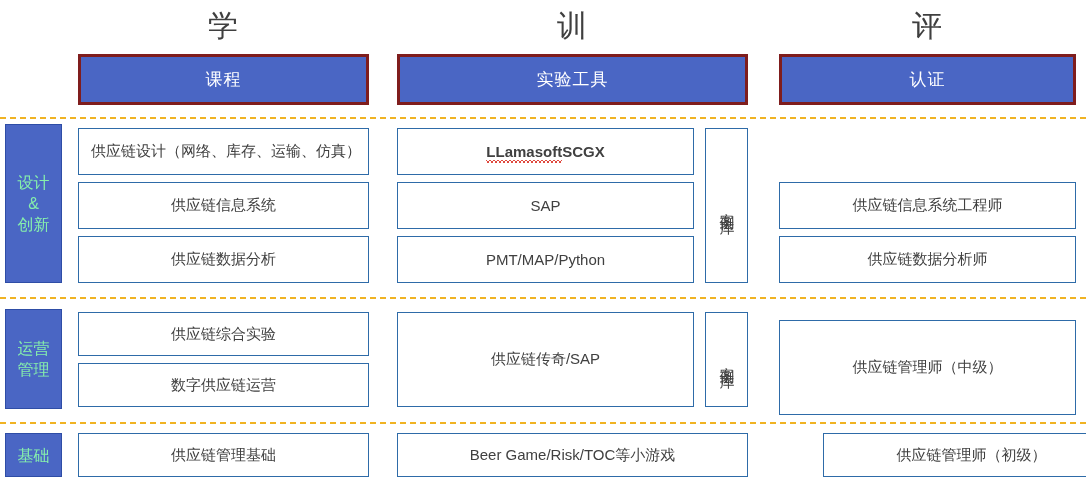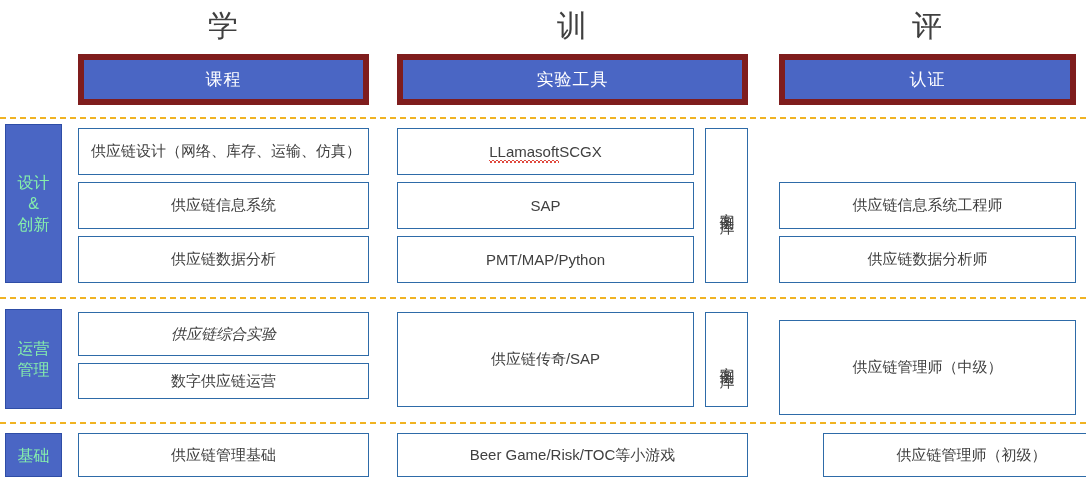--- a/index.html
+++ b/index.html
@@ -24,21 +24,21 @@
     text-align:center;
     font-weight:400;
     letter-spacing:1px;
   }
 
   
   .header-band{
     position:absolute;
     top:54px;height:51px;
     background:#4a66c4;
-    border:6px solid #7f1d1d;
+    border:3px solid #7f1d1d;
     box-sizing:border-box;
     color:#ffffff;
     font-size:17px;
     display:flex;align-items:center;justify-content:center;
     letter-spacing:1px;
   }
 
   
   .dash-sep{
     position:absolute;
@@ -120,39 +120,39 @@
   <div class="row-chip" style="top:124px;height:159px;">
     <span class="chip-text">设计
 &amp;
 创新</span>
   </div>
 
   <div class="card left-align" style="left:78px;top:128px;width:291px;height:47px;padding-left:12px;">供应链设计（网络、库存、运输、仿真）</div>
   <div class="card" style="left:78px;top:182px;width:291px;height:47px;">供应链信息系统</div>
   <div class="card" style="left:78px;top:236px;width:291px;height:47px;">供应链数据分析</div>
 
-  <div class="card" style="left:397px;top:128px;width:297px;height:47px;">
+  <div class="card" style="left:397px;top:128px;width:297px;height:47px;font-weight:bold;">
     <span class="squiggle">LLamasoft</span>
       <span> SCGX</span>
   </div>
   <div class="card" style="left:397px;top:182px;width:297px;height:47px;">SAP</div>
   <div class="card" style="left:397px;top:236px;width:297px;height:47px;">PMT/MAP/Python</div>
 
   <div class="card vertical" style="left:705px;top:128px;width:43px;height:155px;">案例库</div>
 
   <div class="card" style="left:779px;top:236px;width:297px;height:47px;">供应链数据分析师</div>
   <div class="card" style="left:779px;top:182px;width:297px;height:47px;">供应链信息系统工程师</div>
 
   <div class="row-chip" style="top:309px;height:100px;">
     <span class="chip-text">运营
 管理</span>
   </div>
 
-  <div class="card" style="left:78px;top:312px;width:291px;height:44px;font-style:italic;">供应链综合实验</div>
-  <div class="card" style="left:78px;top:363px;width:291px;height:36px;">数字供应链运营</div>
+  <div class="card" style="left:78px;top:312px;width:291px;height:44px;">供应链综合实验</div>
+  <div class="card" style="left:78px;top:363px;width:291px;height:44px;">数字供应链运营</div>
 
   <div class="card" style="left:397px;top:312px;width:297px;height:95px;">供应链传奇/SAP</div>
 
   <div class="card vertical" style="left:705px;top:312px;width:43px;height:95px;">案例库</div>
 
   <div class="card" style="left:779px;top:320px;width:297px;height:95px;">供应链管理师（中级）</div>
 
   <div class="row-chip" style="top:433px;height:44px;">
     <span class="chip-text">基础</span>
   </div>

